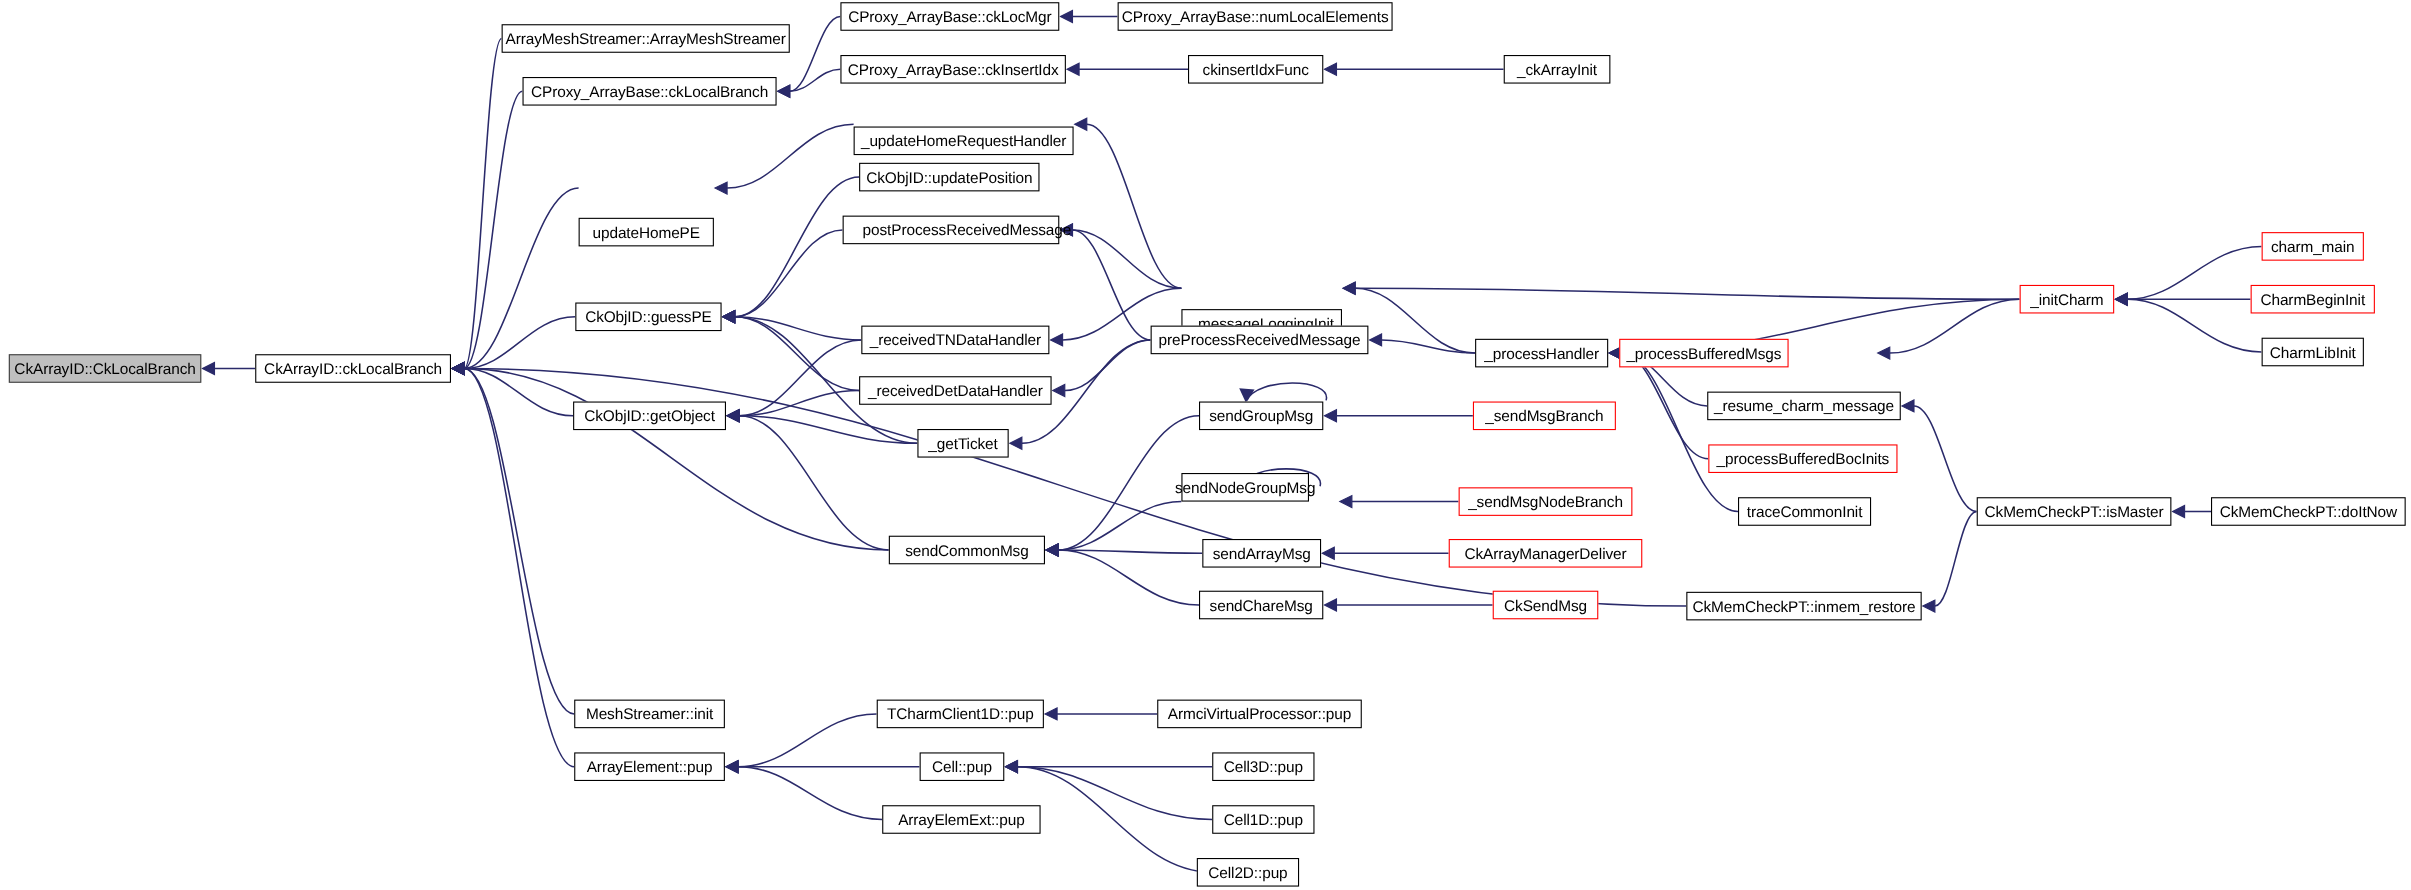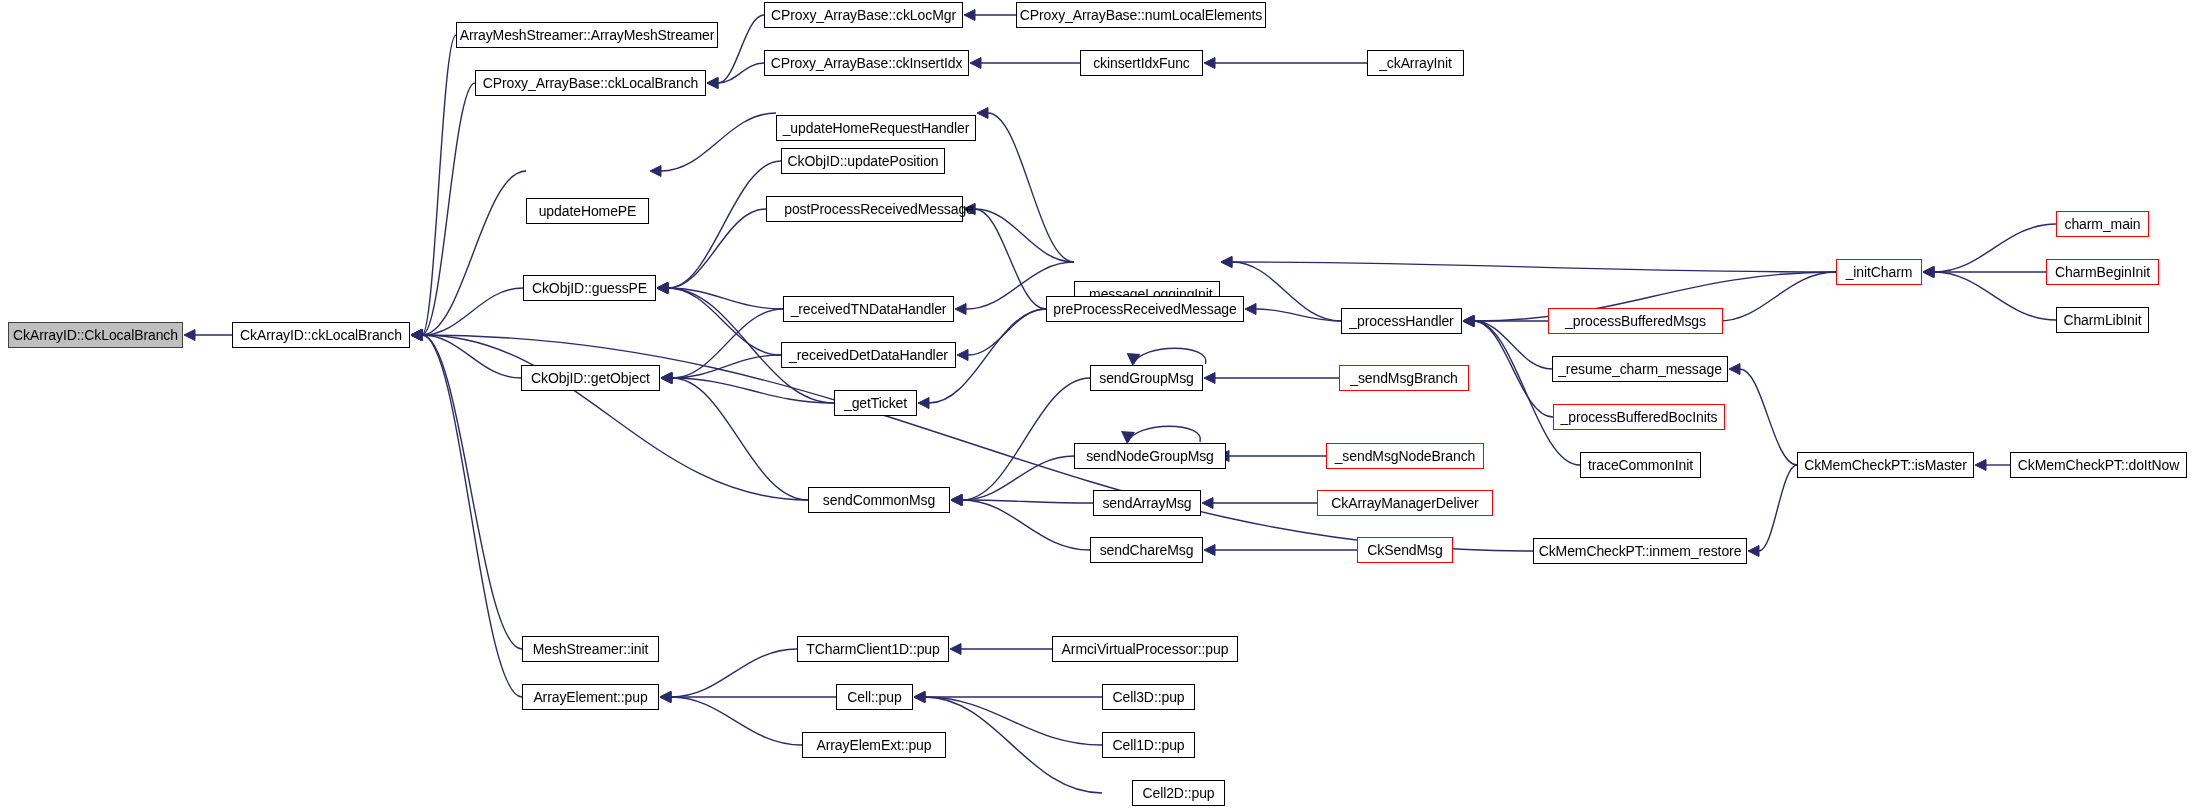--- a/index.html
+++ b/index.html
@@ -254,57 +254,57 @@
       </div>
       <div class="node" style="left: 1074px; top: 249px; width: 146px; margin-top: 32px;">
         <span class="node-label">_messageLoggingInit</span>
       </div>
       <div class="node" style="left: 1046px; top: 296px; width: 198px;">
         <span class="node-label">preProcessReceivedMessage</span>
       </div>
       <div class="node" style="left: 1090px; top: 365px; width: 113px;">
         <span class="node-label">sendGroupMsg</span>
       </div>
-      <div class="node" style="left: 1074px; top: 443px; width: 152px;">
+      <div class="node" style="left: 1074px; top: 430px; width: 116px;">
         <span class="node-label">sendNodeGroupMsg</span>
       </div>
       <div class="node" style="left: 1093px; top: 490px; width: 108px;">
         <span class="node-label">sendArrayMsg</span>
       </div>
       <div class="node" style="left: 1090px; top: 537px; width: 113px;">
         <span class="node-label">sendChareMsg</span>
       </div>
       <div class="node" style="left: 1052px; top: 636px; width: 186px;">
         <span class="node-label">ArmciVirtualProcessor::pup</span>
       </div>
       <div class="node" style="left: 1102px; top: 684px; width: 93px;">
         <span class="node-label">Cell3D::pup</span>
       </div>
       <div class="node" style="left: 1102px; top: 732px; width: 93px;">
         <span class="node-label">Cell1D::pup</span>
       </div>
-      <div class="node" style="left: 1132px; top: 780px; width: 93px;">
+      <div class="node" style="left: 1088px; top: 780px; width: 93px;">
         <span class="node-label">Cell2D::pup</span>
       </div>
       <div class="node" style="left: 1341px; top: 308px; width: 121px;">
         <span class="node-label">_processHandler</span>
       </div>
       <div class="node red" style="left: 1339px; top: 365px; width: 130px;">
         <span class="node-label">_sendMsgBranch</span>
       </div>
       <div class="node red" style="left: 1326px; top: 443px; width: 158px;">
         <span class="node-label">_sendMsgNodeBranch</span>
       </div>
       <div class="node red" style="left: 1317px; top: 490px; width: 176px;">
         <span class="node-label">CkArrayManagerDeliver</span>
       </div>
       <div class="node red" style="left: 1357px; top: 537px; width: 96px;">
         <span class="node-label">CkSendMsg</span>
       </div>
-      <div class="node red" style="left: 1548px; top: 308px; width: 175px;">
+      <div class="node red" style="left: 1472px; top: 308px; width: 154px;">
         <span class="node-label">_processBufferedMsgs</span>
       </div>
       <div class="node" style="left: 1552px; top: 356px; width: 176px;">
         <span class="node-label">_resume_charm_message</span>
       </div>
       <div class="node red" style="left: 1553px; top: 404px; width: 172px;">
         <span class="node-label">_processBufferedBocInits</span>
       </div>
       <div class="node" style="left: 1580px; top: 452px; width: 121px;">
         <span class="node-label">traceCommonInit</span>

